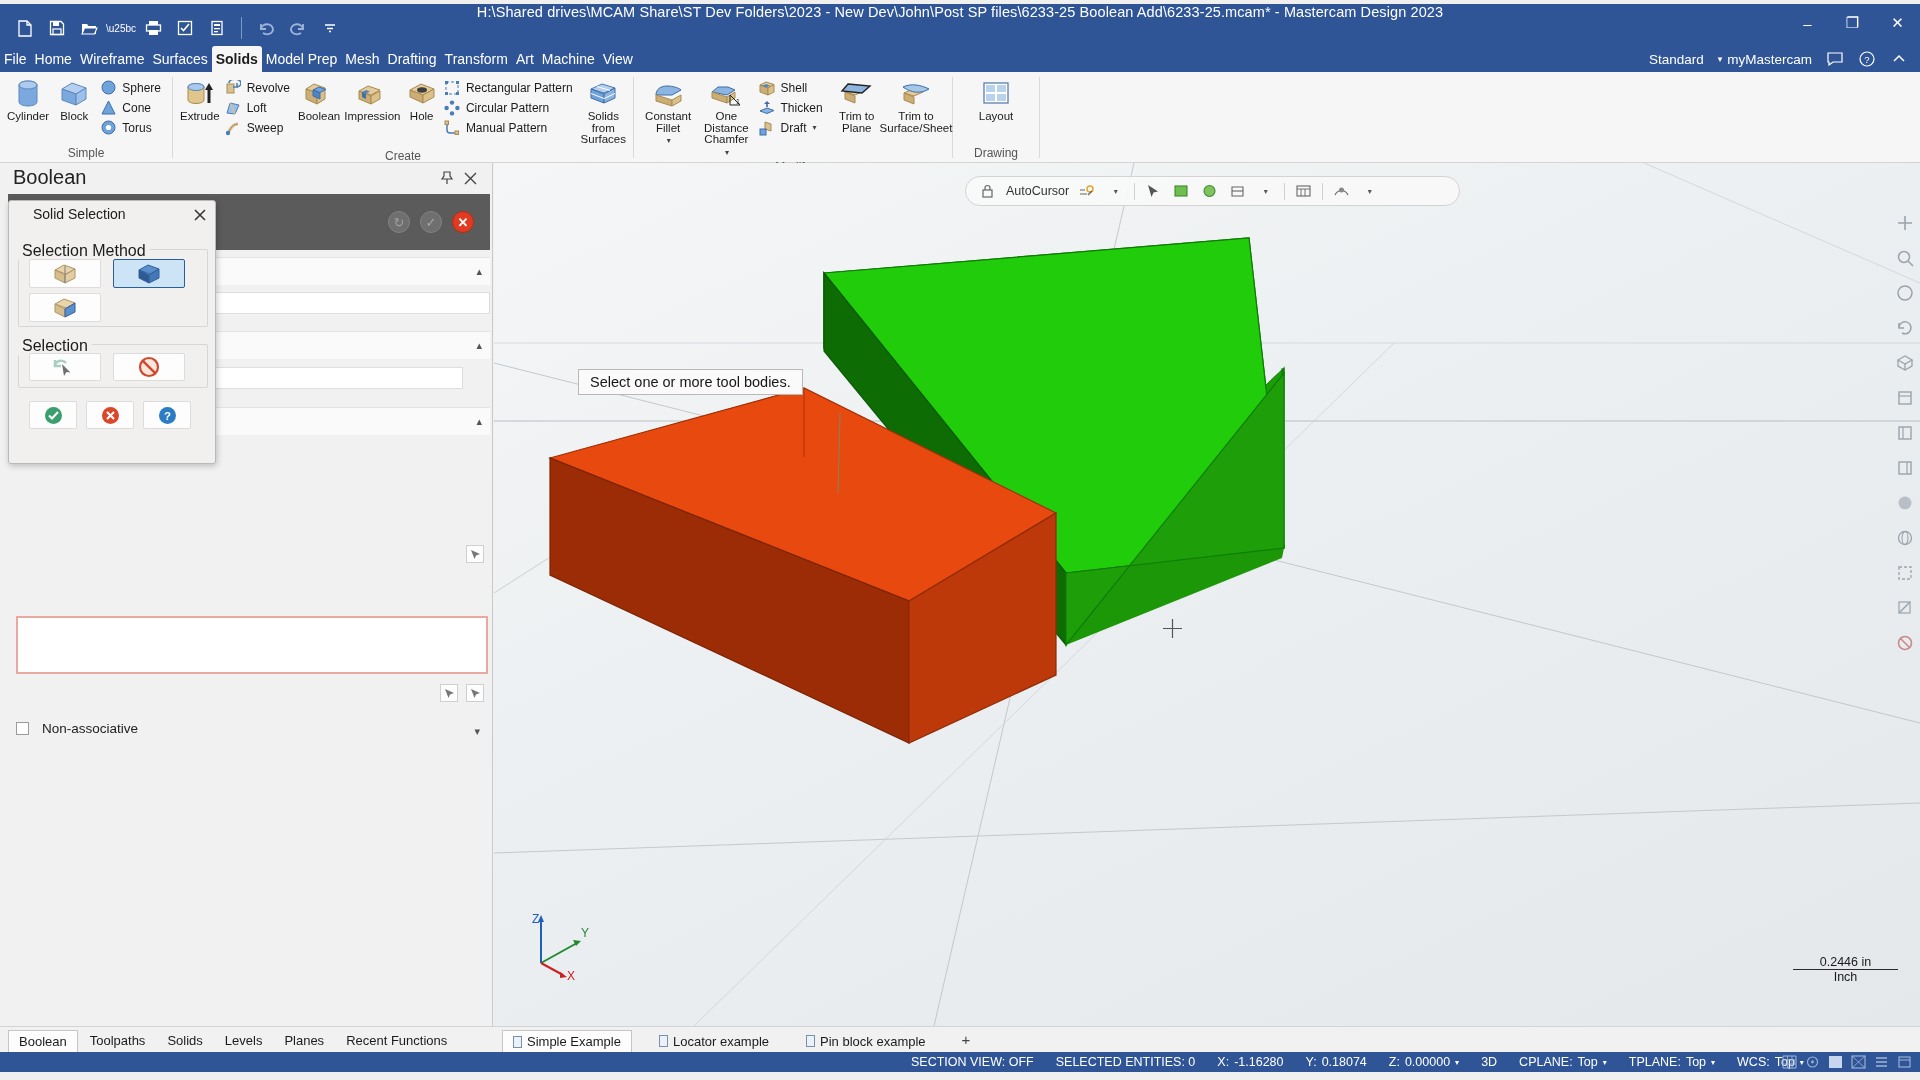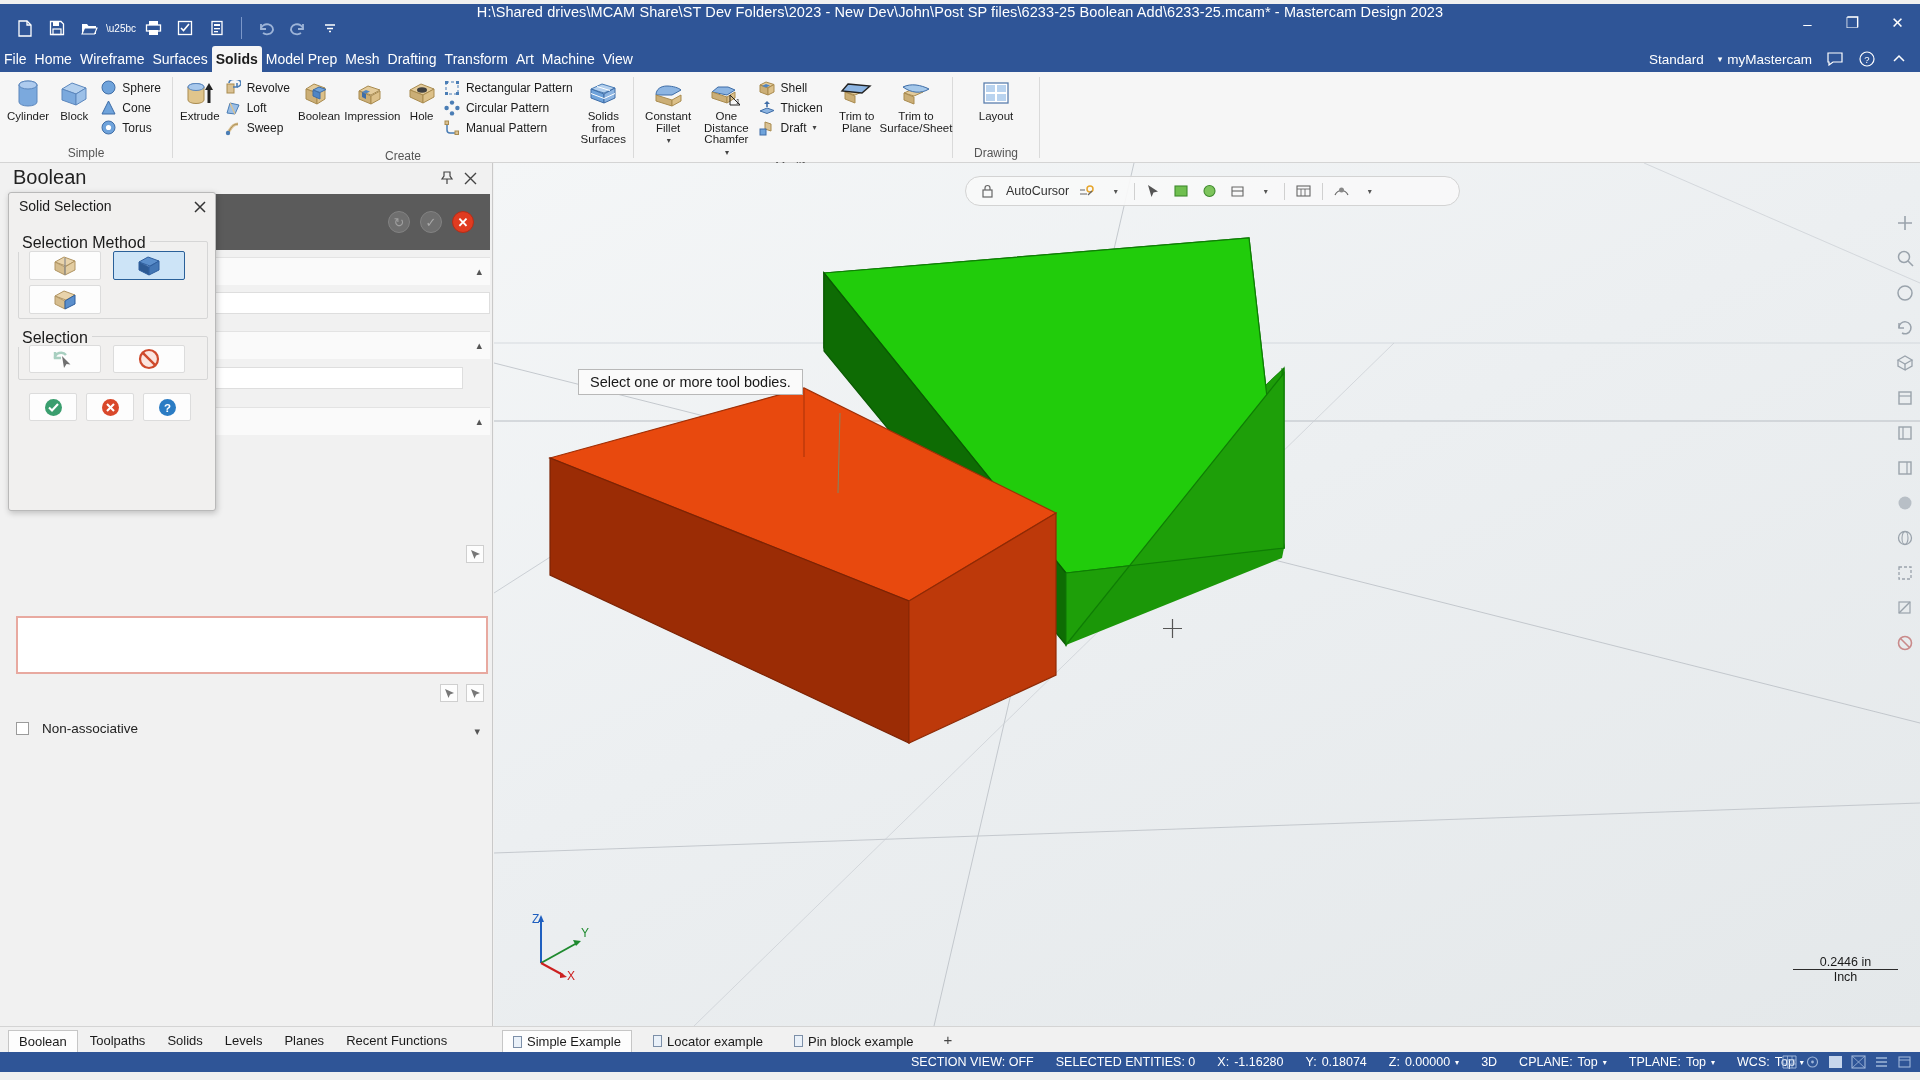--- a/index.html
+++ b/index.html
@@ -122,23 +122,24 @@
   .lp-bigfield {
     position: absolute; left: 16px; top: 453px; width: 472px; height: 58px;
     background: #ffffff; border: 2px solid #e8a9a0;
   }
   .lp-check { position: absolute; left: 16px; top: 558px; display: flex; align-items: center; gap: 13px; }
   .lp-check .box { width: 13px; height: 13px; border: 1px solid #9b9b9b; background: #fff; }
   .lp-check .lbl { font-size: 13.5px; color: #222; }
 
   
   .dlg {
-    position: absolute; left: 8px; top: 192px; width: 208px; height: 319px;
+    position: absolute; left: 8px; top: 200px; width: 208px; height: 264px;
     background: #f1f0ef; border: 1px solid #b9b9b9; border-radius: 3px;
     box-shadow: 1px 2px 6px rgba(0,0,0,.22);
+    padding-left: 14px;
   }
   .dlg-title {
     height: 26px; display: flex; align-items: center; padding-left: 10px;
     font-size: 14px; color: #1b1b1b;
   }
   .dlg-close { position: absolute; right: 7px; top: 5px; width: 17px; height: 17px;
                display: flex; align-items: center; justify-content: center;
                font-size: 15px; color: #333; }
   .grp {
     position: absolute; left: 9px; width: 190px;
@@ -198,21 +199,21 @@
   .bottomtabs {
     position: absolute; left: 0; top: 1026px; width: 494px; height: 26px;
     background: #f1f1f1; display: flex; align-items: flex-end; padding-left: 8px; gap: 2px;
     border-top: 1px solid #d4d4d4;
   }
   .btab { padding: 0 10px; height: 22px; line-height: 22px; font-size: 13px; color: #1b1b1b; }
   .btab.active { background: #fdfdfd; border: 1px solid #c6c6c6; border-bottom: none; }
 
   .viewtabs {
     position: absolute; left: 494px; top: 1026px; width: 1426px; height: 26px;
-    background: #f1f1f1; display: flex; align-items: flex-end; padding-left: 8px; gap: 11px;
+    background: #f1f1f1; display: flex; align-items: flex-end; padding-left: 8px; gap: 17px;
     border-top: 1px solid #d4d4d4;
   }
   .vtab { display: flex; align-items: center; gap: 5px; padding: 0 10px; height: 22px;
           font-size: 13px; color: #1b1b1b; }
   .vtab.active { background: #fdfdfd; border: 1px solid #c6c6c6; border-bottom: none; }
   .vtab .pg { width: 9px; height: 12px; border: 1px solid #7c8fa8; background: #eaf1f9; }
   .vtab-plus { padding: 0 9px; height: 22px; line-height: 20px; font-size: 15px; color: #444; }
 
   
   .statusbar {

